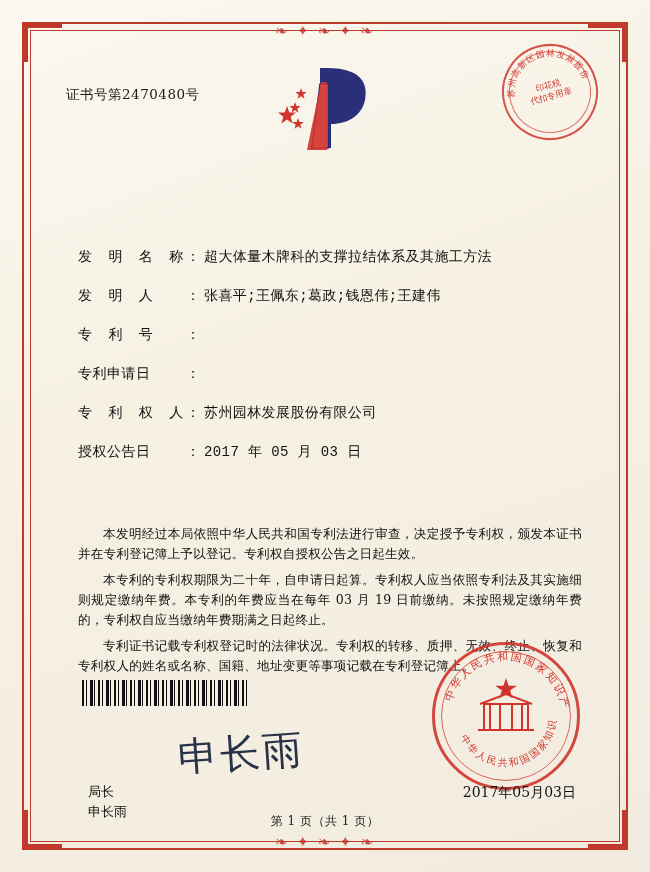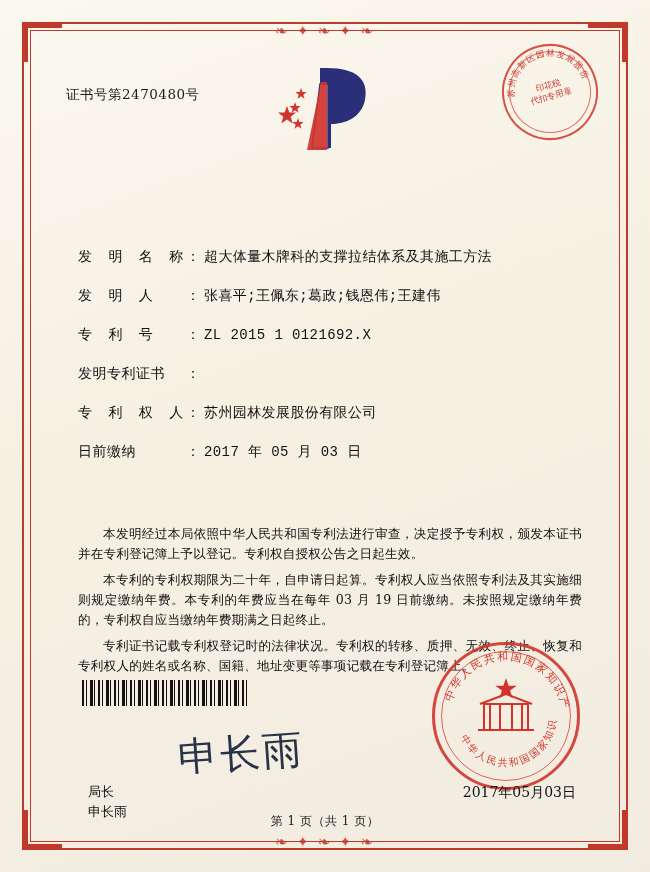--- a/index.html
+++ b/index.html
@@ -315,33 +315,32 @@
       <span class="field-value">超大体量木牌科的支撑拉结体系及其施工方法</span>
     </div>
     <div class="field-row">
       <span class="field-label">发 明 人</span>
       <span class="field-colon">：</span>
       <span class="field-value">张喜平;王佩东;葛政;钱恩伟;王建伟</span>
     </div>
     <div class="field-row">
       <span class="field-label">专 利 号</span>
       <span class="field-colon">：</span>
-      <span class="field-value">ZL 2015 1 0121692.X</span>
-    </div>
-    <div class="field-row">
-      <span class="field-label tight">发明专利证书</span>
+    </div>
+    <div class="field-row">
+      <span class="field-label tight">专利申请日</span>
       <span class="field-colon">：</span>
     </div>
     <div class="field-row">
       <span class="field-label">专 利 权 人</span>
       <span class="field-colon">：</span>
       <span class="field-value">苏州园林发展股份有限公司</span>
     </div>
     <div class="field-row">
-      <span class="field-label tight">日前缴纳</span>
+      <span class="field-label tight">授权公告日</span>
       <span class="field-colon">：</span>
       <span class="field-value">2017 年 05 月 03 日</span>
     </div>
   </div>
 
   <div class="body-text">
     <p>本发明经过本局依照中华人民共和国专利法进行审查，决定授予专利权，颁发本证书并在专利登记簿上予以登记。专利权自授权公告之日起生效。</p>
     <p>本专利的专利权期限为二十年，自申请日起算。专利权人应当依照专利法及其实施细则规定缴纳年费。本专利的年费应当在每年 03 月 19 日前缴纳。未按照规定缴纳年费的，专利权自应当缴纳年费期满之日起终止。</p>
     <p>专利证书记载专利权登记时的法律状况。专利权的转移、质押、无效、终止、恢复和专利权人的姓名或名称、国籍、地址变更等事项记载在专利登记簿上。</p>
   </div>

